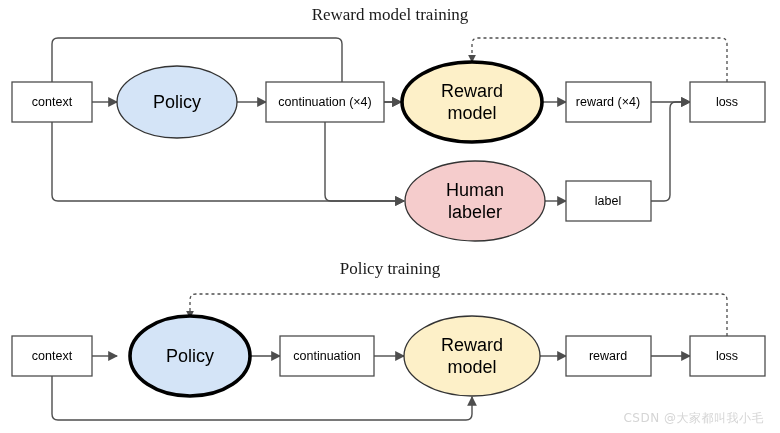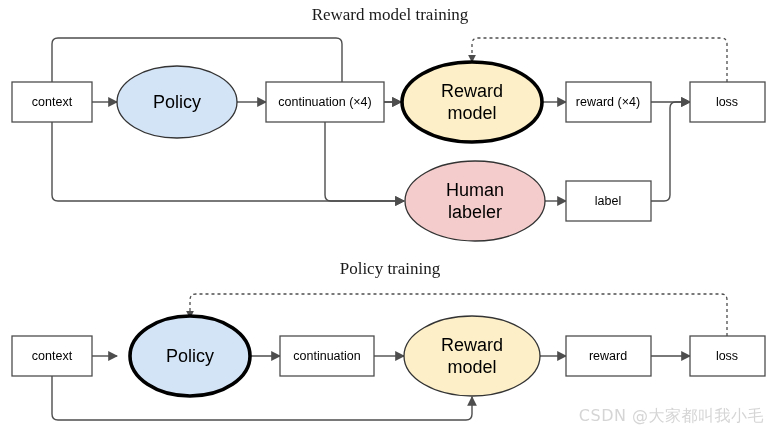--- a/index.html
+++ b/index.html
@@ -49,21 +49,21 @@
     fill: none;
     stroke: #4d4d4d;
     stroke-width: 1.3;
     stroke-dasharray: 3 3;
   }
   .watermark {
     position: absolute;
     right: 8px;
     bottom: 6px;
     font-family: "DejaVu Sans", sans-serif;
-    font-size: 16px;
+    font-size: 12px;
     color: #d5d5d5;
     letter-spacing: 0.5px;
     white-space: nowrap;
     user-select: none;
   }
 </style>
 </head>
 <body>
 
 <div id="diagram-root">

